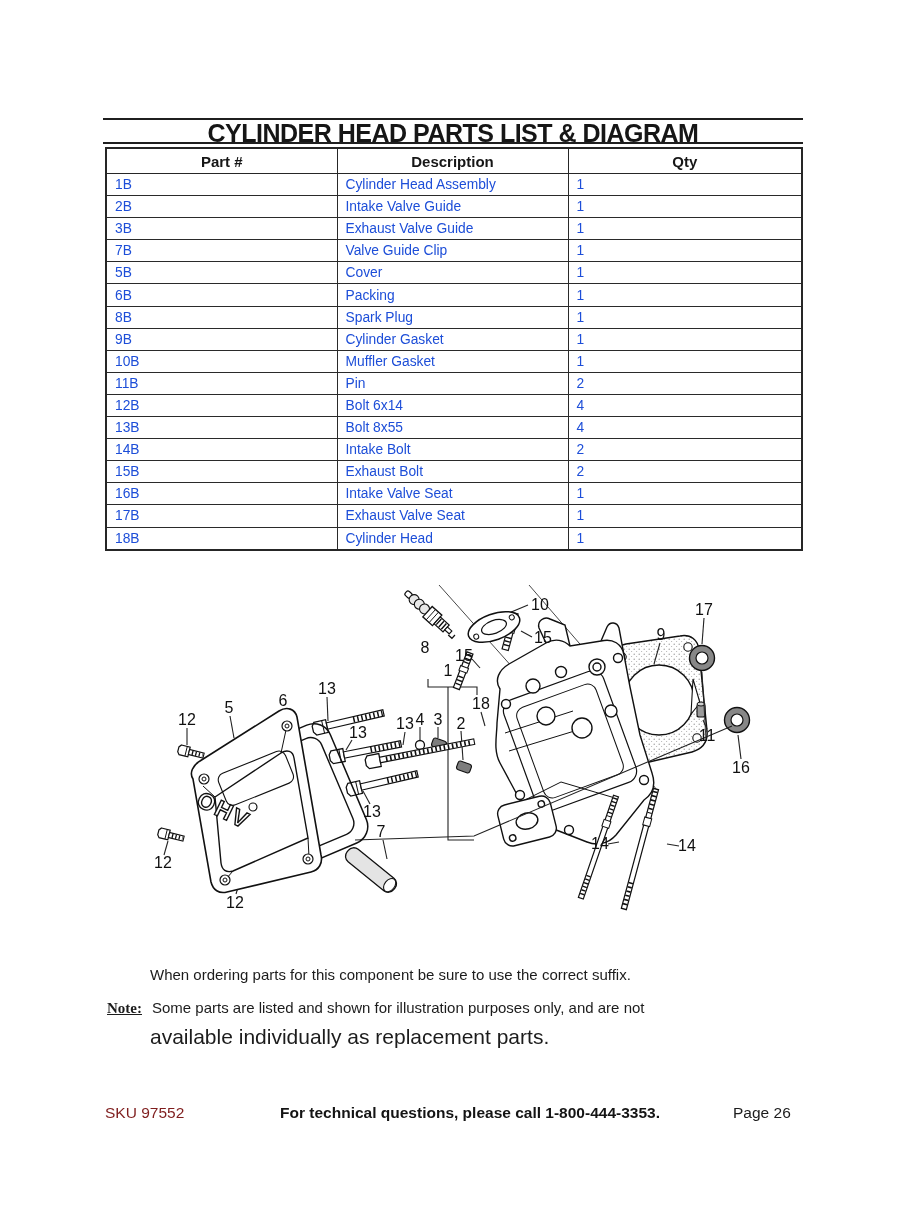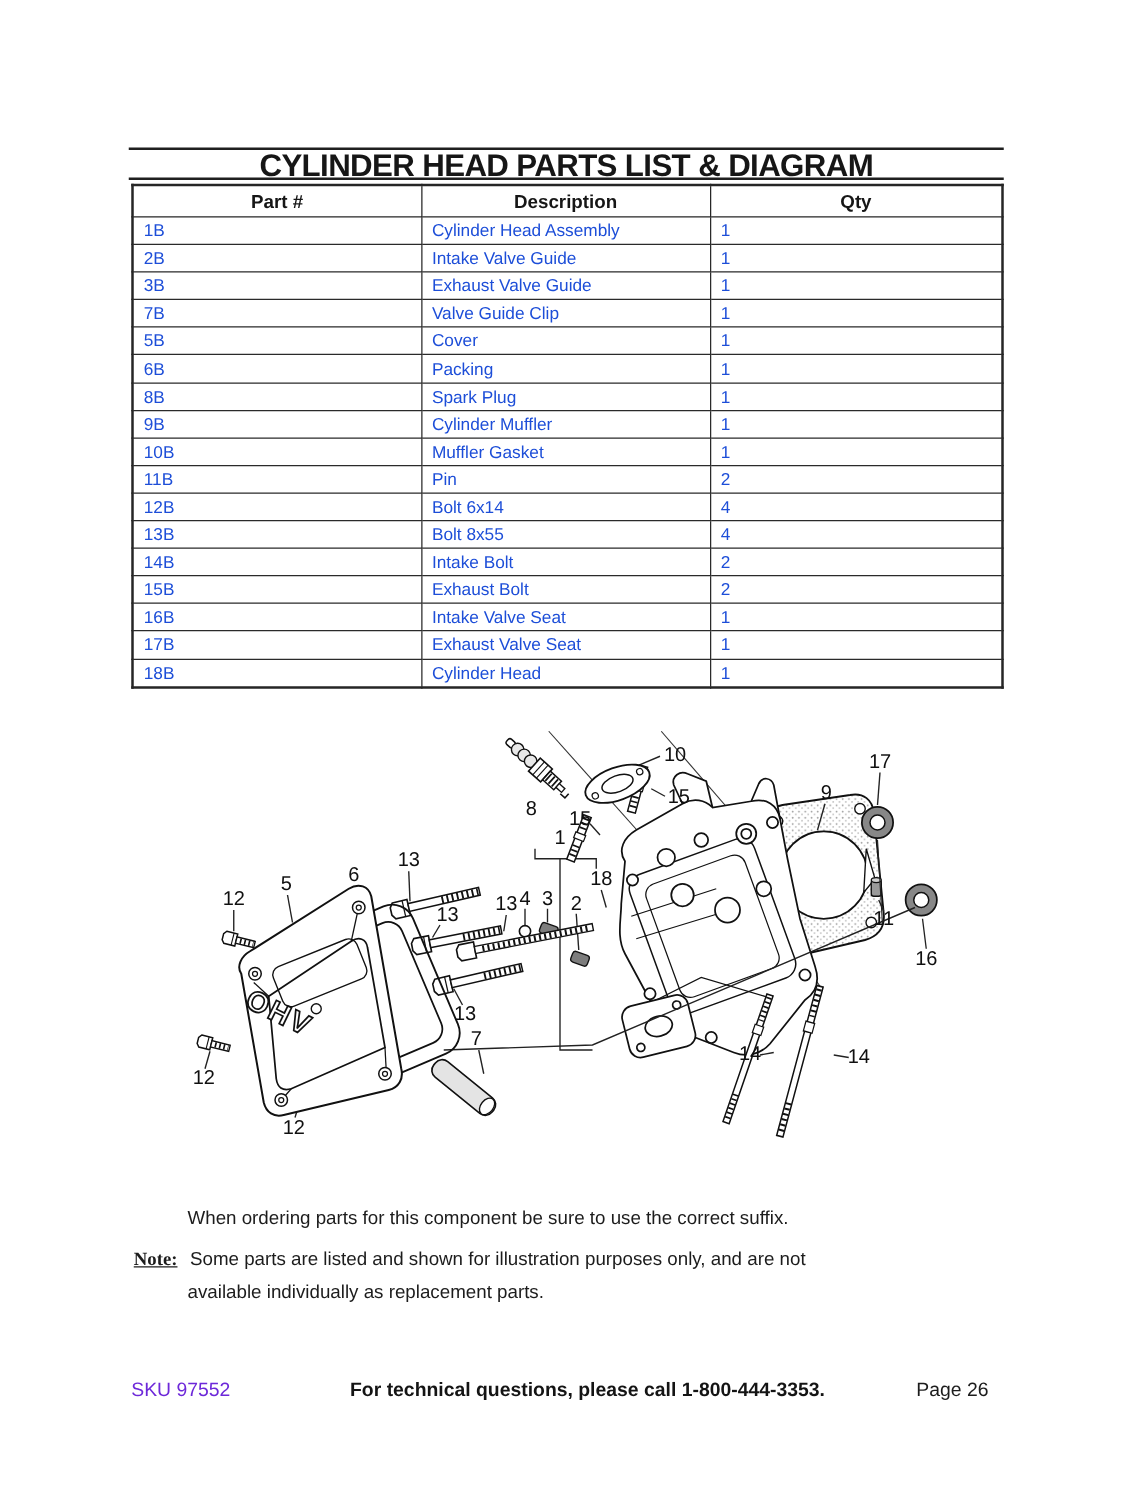--- a/index.html
+++ b/index.html
@@ -26,22 +26,22 @@
   }
   .diagram{position:absolute;left:103px;top:583px;width:700px;height:362px;}
   .diagram svg{position:absolute;left:0;top:0;}
   .co{
     position:absolute;transform:translate(-50%,-50%);
     font-size:16px;color:#101010;white-space:nowrap;line-height:1;
   }
   .note1{position:absolute;left:150px;top:966px;font-size:15px;color:#1c1c1c;white-space:nowrap;}
   .noterow{position:absolute;left:107px;top:999px;font-size:15px;color:#1c1c1c;white-space:nowrap;}
   .noterow .lbl{font-weight:bold;text-decoration:underline;margin-right:10px;font-family:Liberation Serif, serif;}
-  .note3{position:absolute;left:150px;top:1025px;font-size:15px;color:#1c1c1c;white-space:nowrap;}
-  .footer-sku{position:absolute;left:105px;top:1104px;font-size:15.5px;color:#6d28d9;}
+  .note3{position:absolute;left:150px;top:1025px;font-size:21px;color:#1c1c1c;white-space:nowrap;}
+  .footer-sku{position:absolute;left:105px;top:1104px;font-size:15.5px;color:#7f1d1d;}
   .footer-tech{position:absolute;left:150px;top:1104px;width:640px;text-align:center;font-size:15.5px;font-weight:bold;color:#141414;}
   .footer-page{position:absolute;left:733px;top:1104px;font-size:15.5px;color:#1c1c1c;}
 </style>
 </head>
 <body>
 
 <div class="rule" style="left:103px;top:118px;width:700px;"></div>
 
 <div class="page-title">CYLINDER HEAD PARTS LIST &amp; DIAGRAM</div>
 <div class="rule" style="left:103px;top:142px;width:700px;"></div>
@@ -90,21 +90,21 @@
         <td>Packing</td>
         <td>1</td>
       </tr>
     <tr>
         <td>8B</td>
         <td>Spark Plug</td>
         <td>1</td>
       </tr>
     <tr>
         <td>9B</td>
-        <td>Cylinder Muffler</td>
+        <td>Cylinder Gasket</td>
         <td>1</td>
       </tr>
     <tr>
         <td>10B</td>
         <td>Muffler Gasket</td>
         <td>1</td>
       </tr>
     <tr>
         <td>11B</td>
         <td>Pin</td>

